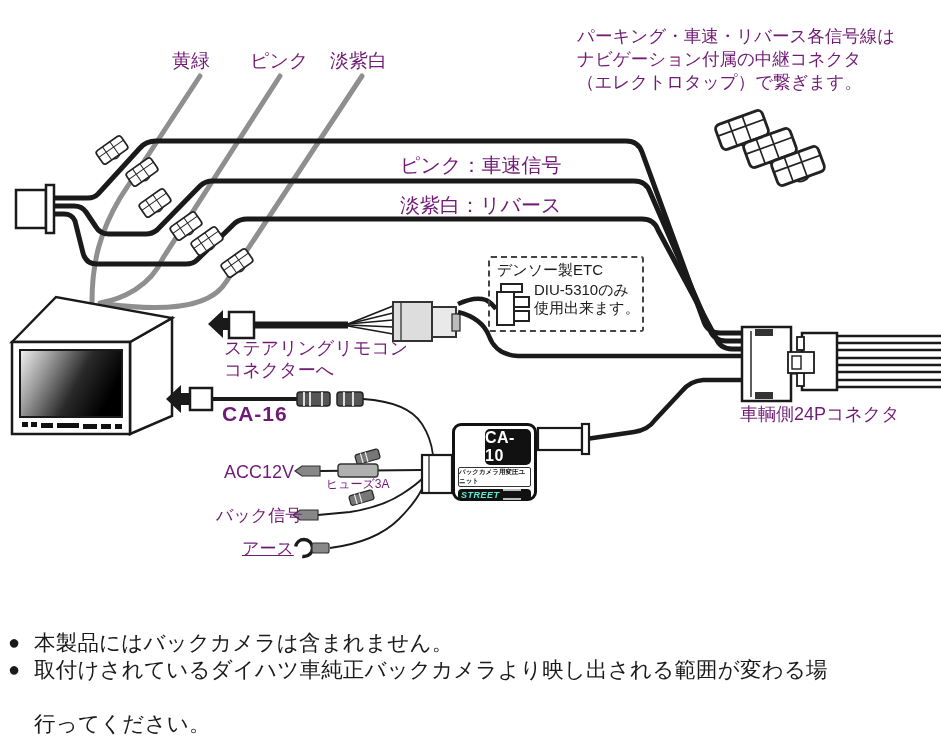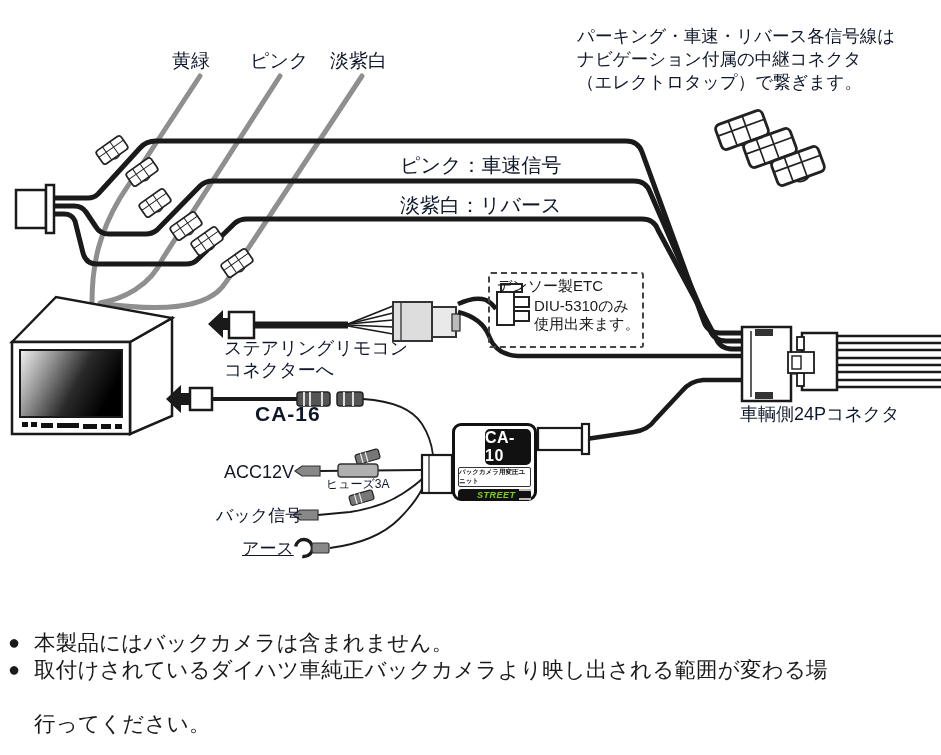--- a/index.html
+++ b/index.html
@@ -1,36 +1,36 @@
 <!DOCTYPE html>
 <html><head>
 <meta charset="utf-8">
 <style>
   html,body{margin:0;padding:0;background:#fff;}
   body{font-family:"Liberation Sans","DejaVu Sans",sans-serif;color:#1a1a1a;}
   .stage{position:relative;width:941px;height:755px;background:#fff;overflow:hidden;}
   .stage svg{position:absolute;left:0;top:0;}
-  .lbl{position:absolute;white-space:nowrap;color:#0f172a;line-height:1.15;}
+  .lbl{position:absolute;white-space:nowrap;color:#701a75;line-height:1.15;}
   .f19{font-size:19px;}
   .f20{font-size:20px;}
   .note{font-size:17.5px;line-height:1.3;}
-  .etcbox{position:absolute;left:488px;top:256px;width:152px;height:72px;border:2px dashed #444;border-radius:3px;background:transparent;margin-top:16px;}
+  .etcbox{position:absolute;left:488px;top:256px;width:152px;height:72px;border:2px dashed #444;border-radius:3px;background:transparent;}
   .etcbox .l1{position:absolute;left:7px;top:3px;font-size:15px;}
   .etcbox .l2{position:absolute;left:44px;top:23px;font-size:15px;}
   .etcbox .l3{position:absolute;left:44px;top:41px;font-size:15px;}
   .ca16{font-size:21px;font-weight:bold;letter-spacing:1px;}
   .ca10{position:absolute;left:452px;top:423px;width:85px;height:78px;box-sizing:border-box;
         background:#fff;border:3px solid #111;border-radius:9px;padding:3px;
         display:flex;flex-direction:column;gap:2px;}
   .ca10-top{flex:0 0 28px;background:#111;border-radius:5px;color:#fff;font-weight:bold;
         font-size:16px;display:flex;align-items:center;justify-content:center;letter-spacing:0.5px;margin-left:27px;}
   .ca10-mid{flex:0 0 15px;background:#fff;border:1px solid #333;border-radius:2px;color:#111;
         font-size:6.5px;font-weight:bold;display:flex;align-items:center;justify-content:center;}
-  .ca10-bot{flex:1;background:#111;border-radius:4px;color:#84cc16;display:flex;align-items:center;
-        padding-left:19px;gap:3px;text-align:right;}
+  .ca10-bot{flex:1;background:#111;border-radius:4px;color:#5eead4;display:flex;align-items:center;
+        padding-left:3px;gap:3px;text-align:right;}
   .ca10-brand{font-size:9px;font-weight:bold;font-style:italic;letter-spacing:0.5px;}
   .ca10-dashes{display:inline-block;width:18px;height:7px;border-top:2px solid #bbb;border-bottom:2px solid #bbb;}
   .footer-line{position:absolute;font-size:21.5px;letter-spacing:0.2px;}
   .bullet{position:absolute;font-size:20px;}
 </style>
 </head>
 <body>
 
 <div class="stage">
 
@@ -209,21 +209,21 @@
 
   <div class="etcbox">
     <div class="l1">デンソー製ETC</div>
     <div class="l2">DIU-5310のみ</div>
     <div class="l3">使用出来ます。</div>
   </div>
 
   <div class="lbl" style="left:224px;top:338px;font-size:18px;">ステアリングリモコン</div>
   <div class="lbl" style="left:224px;top:360px;font-size:18px;">コネクターへ</div>
 
-  <div class="lbl ca16" style="left:222px;top:402px;margin-left:33px;">CA-16</div>
+  <div class="lbl ca16" style="left:222px;top:402px;">CA-16</div>
 
   <div class="lbl" style="left:224px;top:462px;font-size:18px;">ACC12V</div>
   <div class="lbl" style="left:326px;top:478px;font-size:12px;">ヒューズ3A</div>
   <div class="lbl" style="left:216px;top:506px;font-size:17px;">バック信号</div>
   <div class="lbl" style="left:242px;top:539px;font-size:17px;text-decoration:underline;">アース</div>
 
   <div class="ca10">
     <div class="ca10-top">CA-10</div>
     <div class="ca10-mid">バックカメラ用変圧ユニット</div>
     <div class="ca10-bot">

